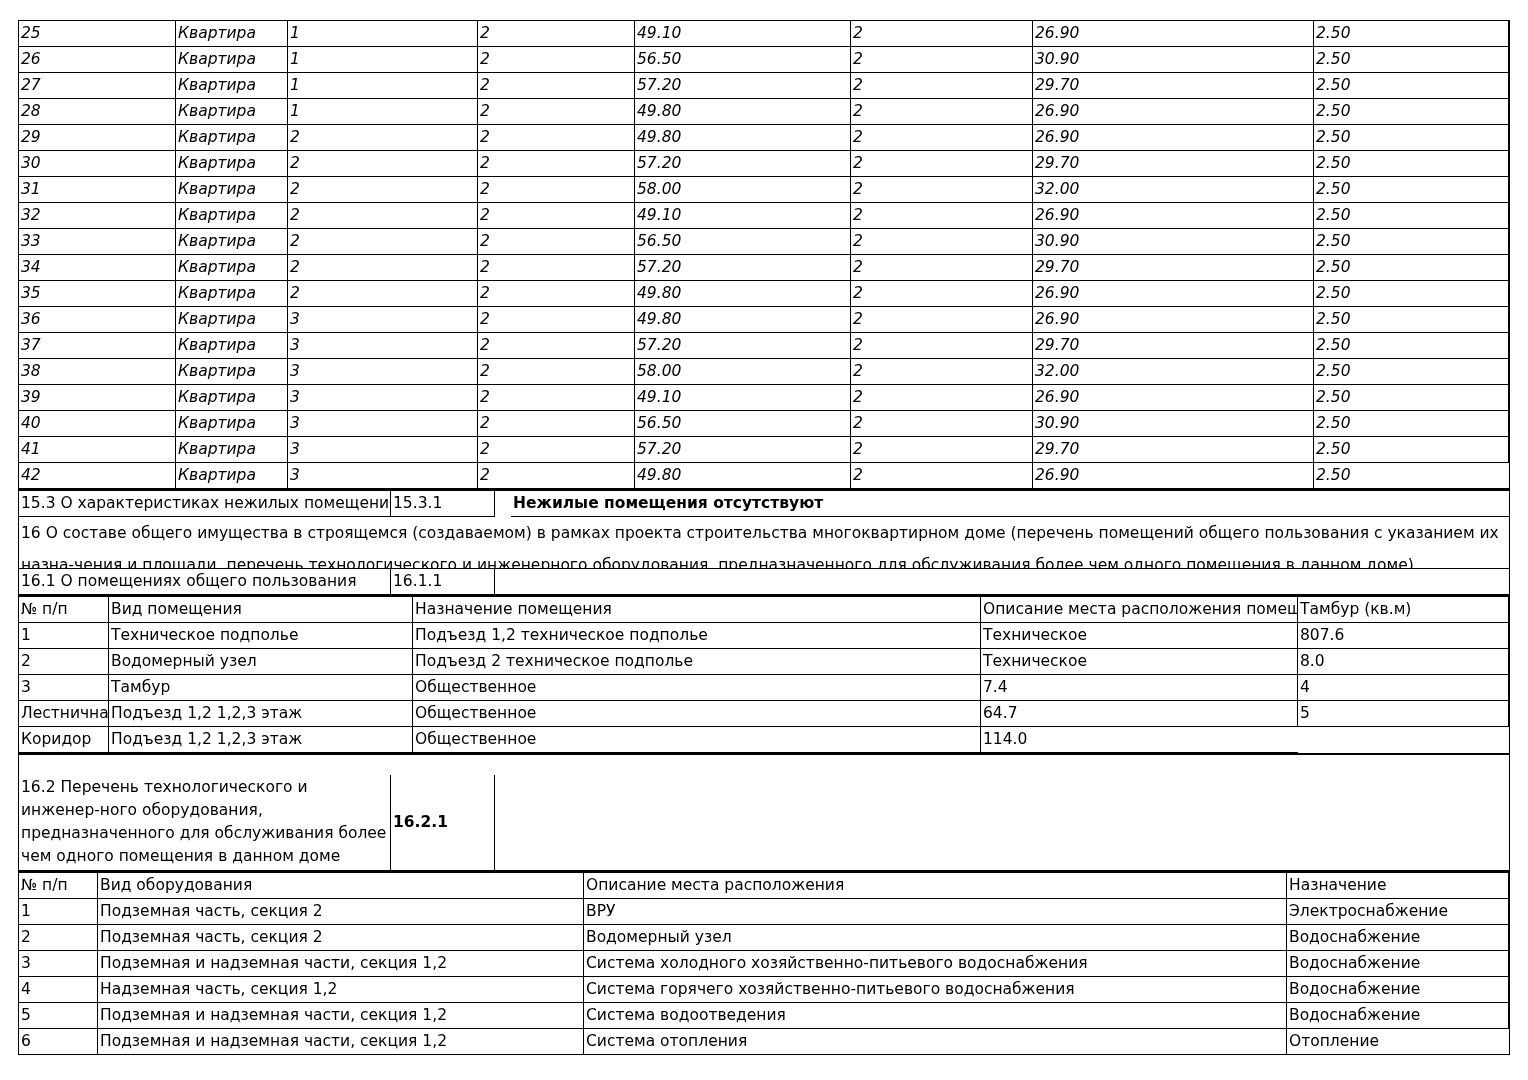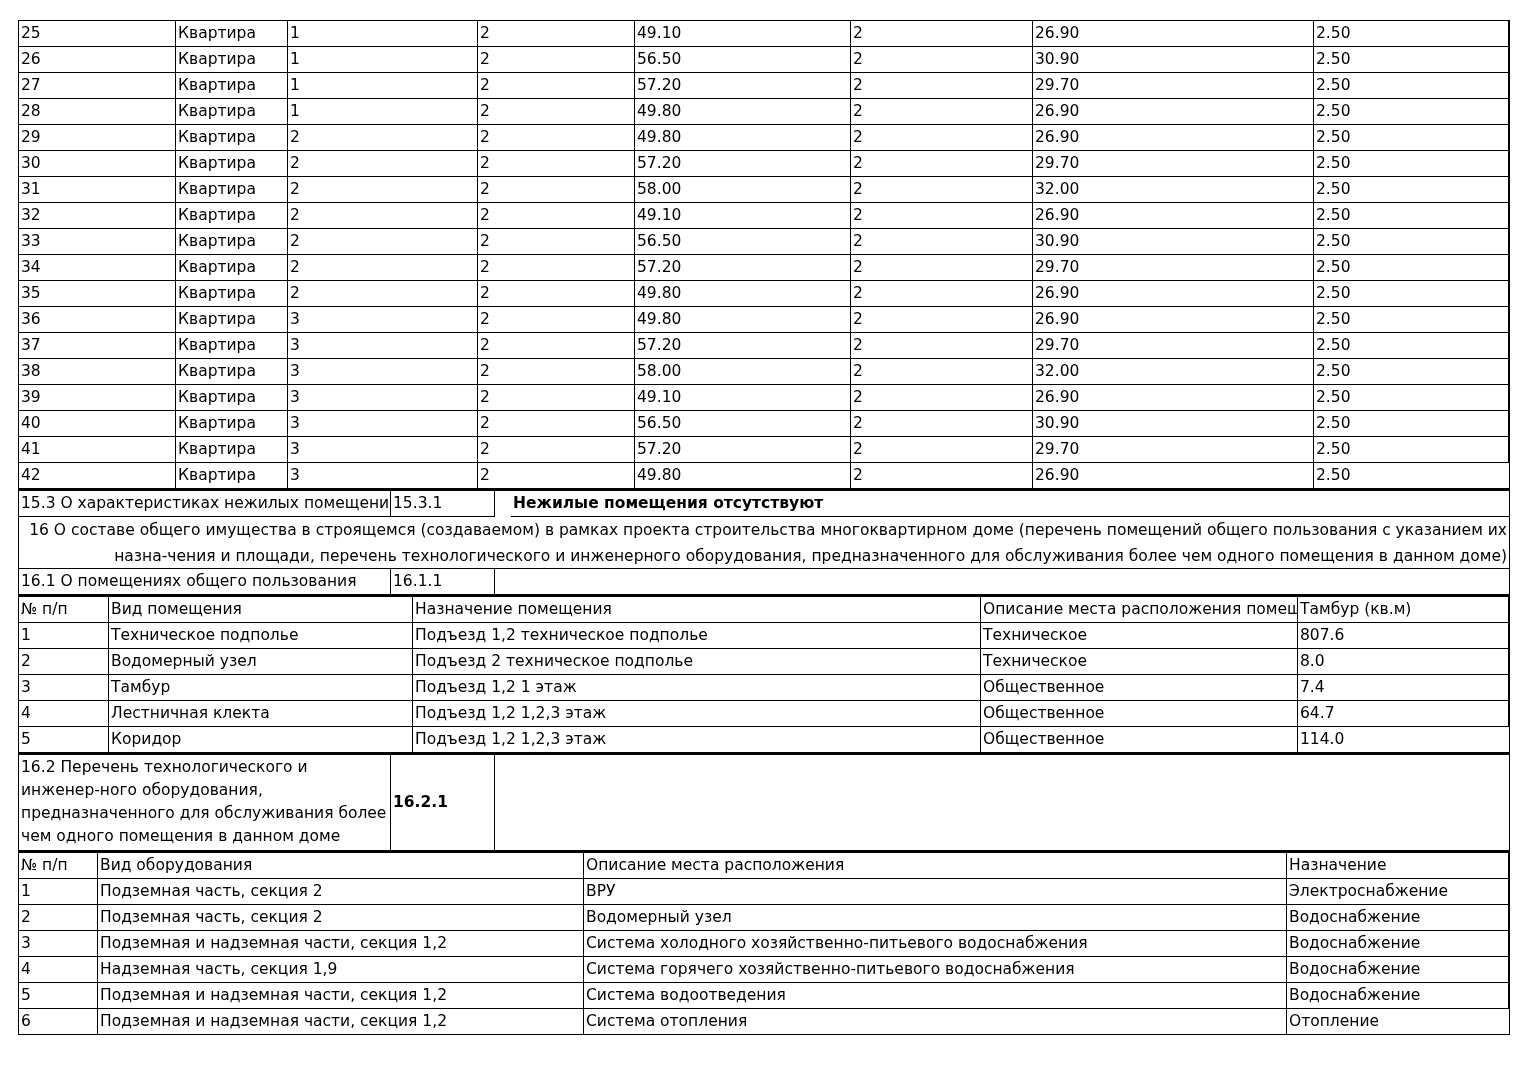--- a/index.html
+++ b/index.html
@@ -6,32 +6,32 @@
   body { width: 1528px; height: 1080px; position: relative; overflow: hidden;
          font-family: "DejaVu Sans", sans-serif; color: #000; }
   .page { position: absolute; left: 18px; top: 20px; width: 1492px; }
   .blk { display: grid; border-left: 1px solid #000; border-right: 1px solid #000; }
   .blk > div { border-right: 1px solid #000; border-bottom: 1px solid #000;
                font-size: 15.5px; line-height: 25px; padding: 0 2px;
                white-space: nowrap; overflow: hidden; box-sizing: border-box; }
   .blk > div:last-child, .blk > .lastcol { border-right: none; }
   .top { border-top: 1px solid #000; }
   .thick-top { border-top: 2px solid #000; }
-  .apt { grid-template-columns: 157px 112px 190px 157px 216px 182px 281px 1fr; }
+  .apt { grid-template-columns: 157px 112px 190px 157px 216px 182px 281px 1fr; font-style: italic; }
   .apt > div { height: 26px; }
   .s153 { grid-template-columns: 372px 104px 1fr; }
   .s153 > div { height: 26px; }
   .bold { font-weight: bold; margin-left: 16px; }
-  .s16 > div { white-space: normal; height: 52px; line-height: 26px; text-align: right; }
+  .s16 > div { white-space: normal; height: 52px; line-height: 32px; }
   .s161 { grid-template-columns: 372px 104px 1fr; }
   .s161 > div { height: 26px; }
   .rooms { grid-template-columns: 90px 304px 568px 317px 1fr; }
   .rooms > div { height: 26px; }
   .s162 { grid-template-columns: 372px 104px 1fr; }
-  .s162 > div { height: 96px; }
+  .s162 > div { height: 96px; margin-top: 20px; }
   .s162 .wrap { white-space: normal; line-height: 23px; padding-top: 1px; }
   .s162 .mid { display: flex; align-items: center; font-weight: bold; }
   .equip { grid-template-columns: 79px 486px 703px 1fr; }
   .equip > div { height: 26px; }
 </style>
 </head>
 <body>
 
 <div class="page">
 
@@ -209,21 +209,20 @@
       <div>Подъезд 1,2 техническое подполье</div>
       <div>Техническое</div>
       <div>807.6</div>
       <div>2</div>
       <div>Водомерный узел</div>
       <div>Подъезд 2 техническое подполье</div>
       <div>Техническое</div>
       <div>8.0</div>
       <div>3</div>
       <div>Тамбур</div>
-      <div>Подъезд 1,2 1 этаж</div>
       <div>Общественное</div>
       <div>7.4</div>
       <div>4</div>
       <div>Лестничная клекта</div>
       <div>Подъезд 1,2 1,2,3 этаж</div>
       <div>Общественное</div>
       <div>64.7</div>
       <div>5</div>
       <div>Коридор</div>
       <div>Подъезд 1,2 1,2,3 этаж</div>
@@ -248,21 +247,21 @@
       <div>Электроснабжение</div>
       <div>2</div>
       <div>Подземная часть, секция 2</div>
       <div>Водомерный узел</div>
       <div>Водоснабжение</div>
       <div>3</div>
       <div>Подземная и надземная части, секция 1,2</div>
       <div>Система холодного хозяйственно-питьевого водоснабжения</div>
       <div>Водоснабжение</div>
       <div>4</div>
-      <div>Надземная часть, секция 1,9</div>
+      <div>Надземная часть, секция 1,2</div>
       <div>Система горячего хозяйственно-питьевого водоснабжения</div>
       <div>Водоснабжение</div>
       <div>5</div>
       <div>Подземная и надземная части, секция 1,2</div>
       <div>Система водоотведения</div>
       <div>Водоснабжение</div>
       <div>6</div>
       <div>Подземная и надземная части, секция 1,2</div>
       <div>Система отопления</div>
       <div>Отопление</div>

